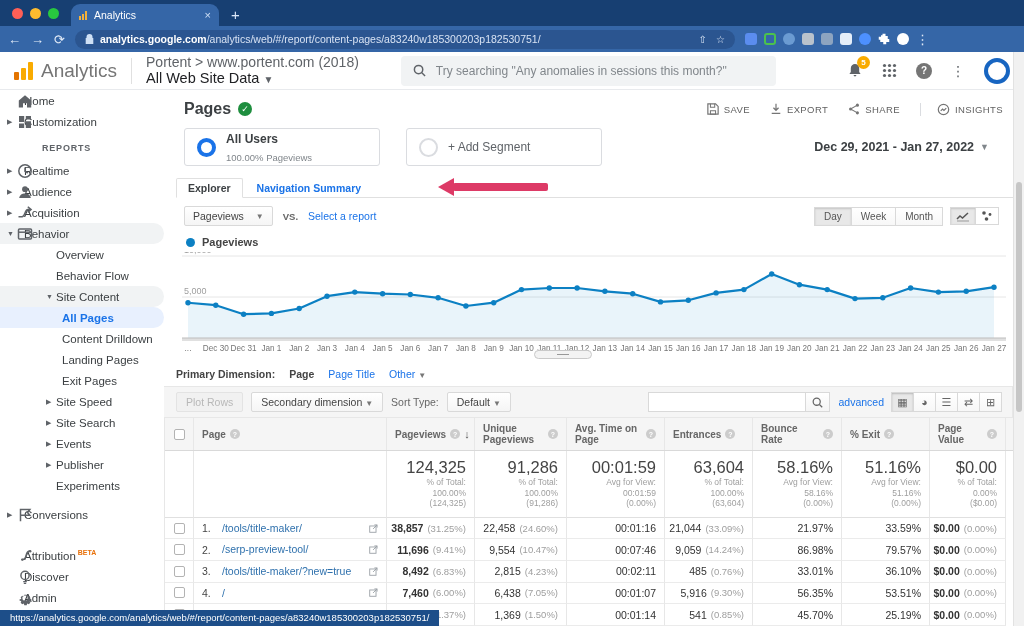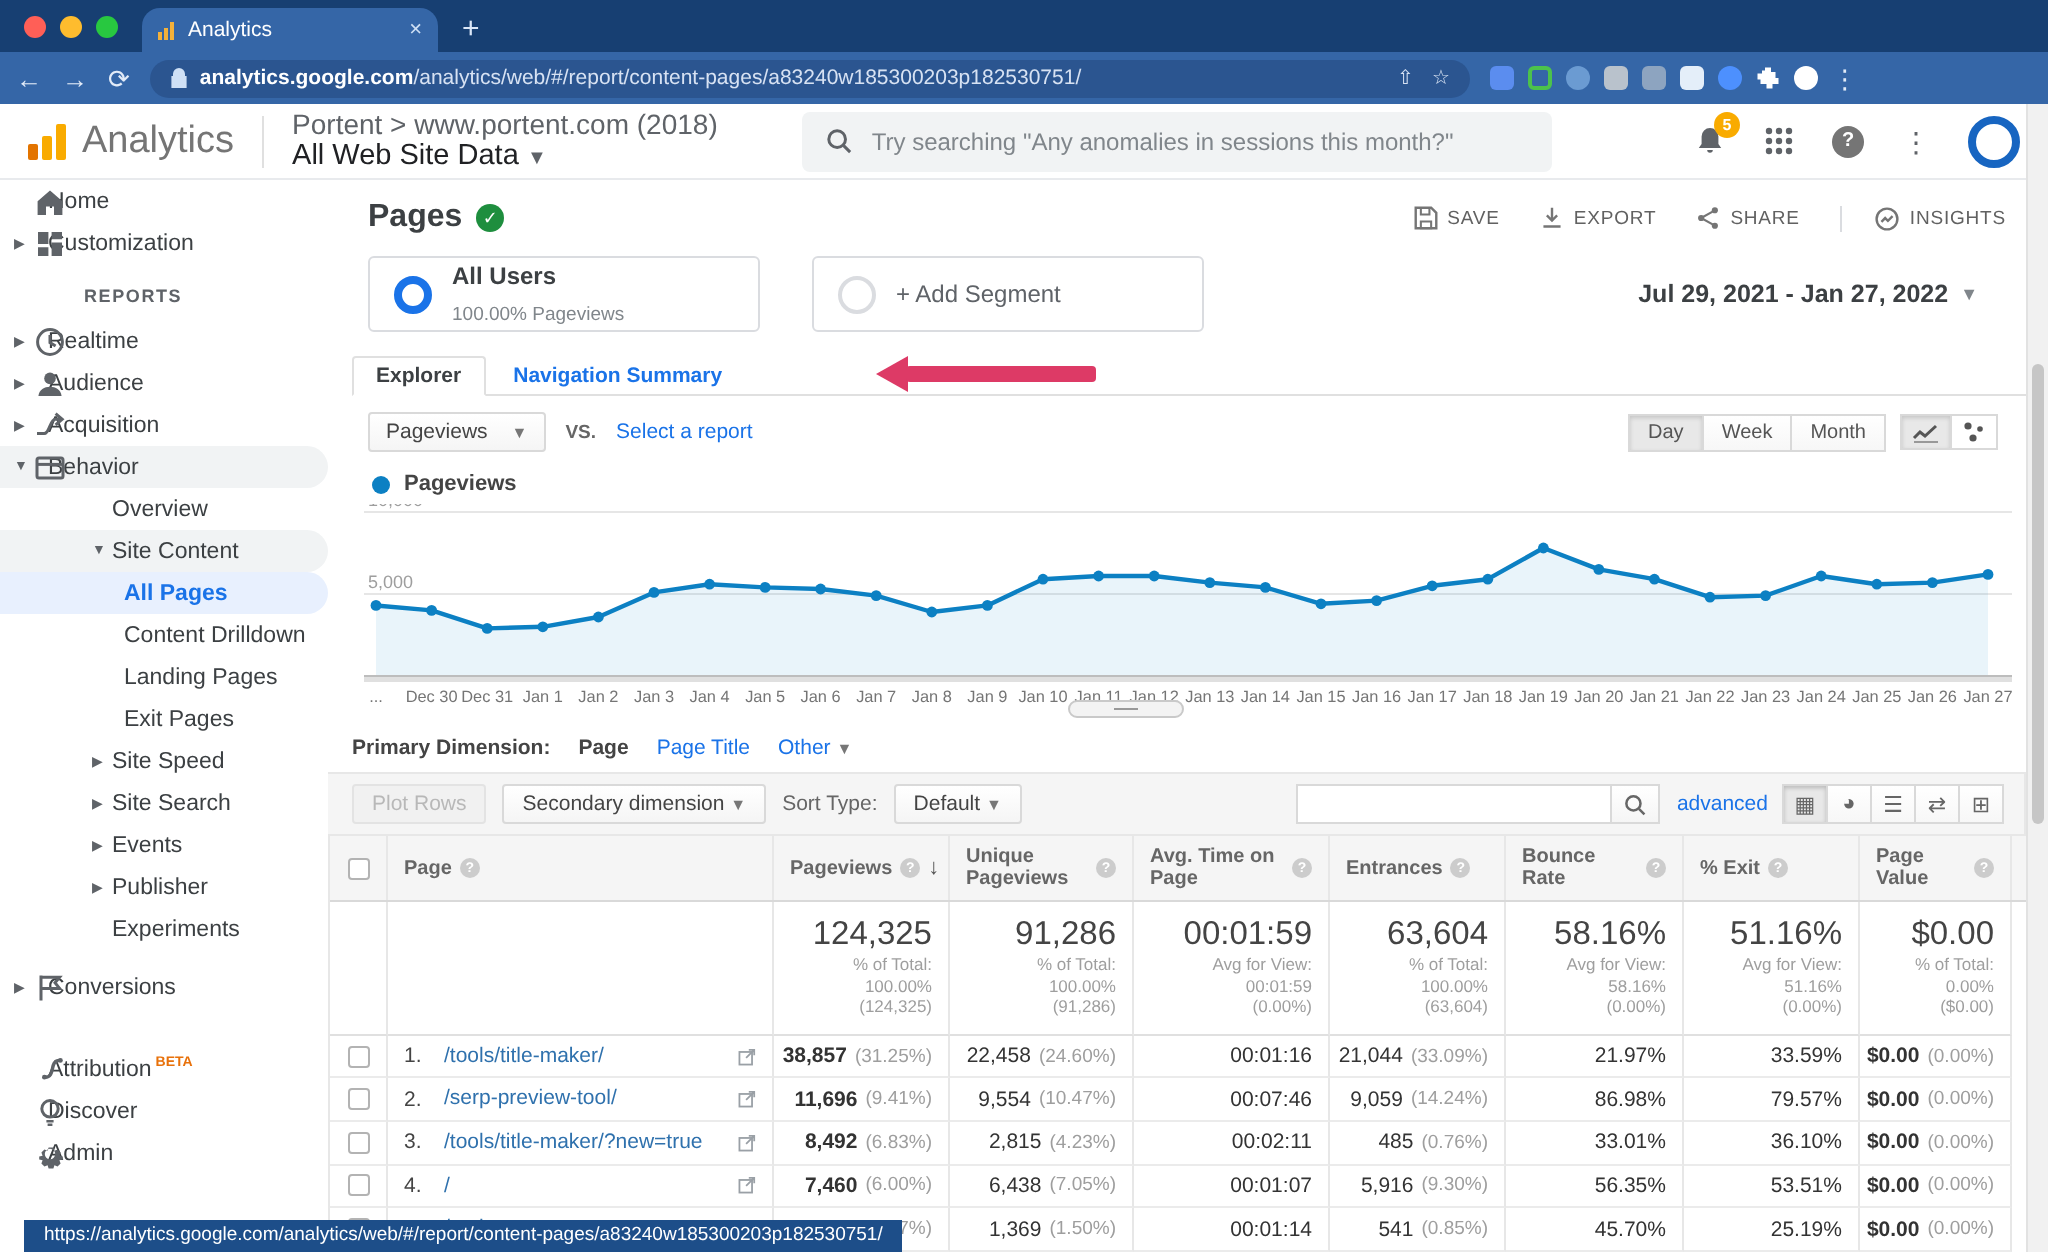--- a/index.html
+++ b/index.html
@@ -131,21 +131,21 @@
   .sum .td { padding:7px 8px 8px 8px; display:block; text-align:right; border-bottom:1px solid #e0e0e0;}
   .sum-val { font-size:16.5px; color:#444; }
   .sum-sub { font-size:8.5px; color:#9e9e9e; line-height:1.25; }
   .cb { width:11px; height:11px; border:1px solid #b3b3b3; border-radius:2px; background:#fff; margin:0 auto;}
   .rownum { color:#444; width:20px; flex:none;}
   .plink { color:#2f71ad; cursor:pointer; word-break:break-all; line-height:1.2; }
   .extlink { margin-left:auto; color:#9aa0a6; flex:none; padding-left:4px;}
   .bold { font-weight:bold; }
 
   
-  .statusbar { position:absolute; left:12px; bottom:0; height:16px; background:#1d4e89; color:#fff; font-size:9.5px; line-height:16px; padding:0 10px; z-index:60; white-space:nowrap;}
+  .statusbar { position:absolute; left:0; bottom:0; height:16px; background:#1d4e89; color:#fff; font-size:9.5px; line-height:16px; padding:0 10px; z-index:60; white-space:nowrap;}
   .win-scroll { position:absolute; right:0; top:52px; bottom:0; width:11px; background:#f1f1f1; border-left:1px solid #e2e2e2; z-index:40;}
   .win-thumb { position:absolute; left:2px; right:2px; top:130px; height:230px; background:#c6c6c6; border-radius:4px; }
 
   svg { display:block; }
   .chart-svg text { font-family:"Liberation Sans", sans-serif; }
 </style>
 </head>
 <body>
 
 <div id="stage">
@@ -298,20 +298,23 @@
         <span class="sicon">
           <svg viewBox="0 0 16 16" width="16" height="16">
             <rect x="1.5" y="3" width="13" height="10" rx="1" fill="none" stroke="currentColor" stroke-width="1.5"></rect>
             <path d="M1.5 6.2h13" stroke="currentColor" stroke-width="1.5"></path>
           </svg>
         </span>
         <span class="slabel">Behavior</span>
       </div>
       <div class="side-item lvl2">
         <span class="slabel">Overview</span>
+      </div>
+      <div class="side-item lvl2">
+        <span class="slabel">Behavior Flow</span>
       </div>
       <div class="side-item lvl2 pill">
         <span class="caret">▼</span>
         <span class="slabel">Site Content</span>
       </div>
       <div class="side-item lvl3 sel">
         <span class="slabel">All Pages</span>
       </div>
       <div class="side-item lvl3">
         <span class="slabel">Content Drilldown</span>
@@ -423,21 +426,21 @@
       <div class="seg-card">
         <span class="ring-blue"></span>
         <span><span class="seg-name">All Users</span><br>
         <span class="seg-sub">100.00% Pageviews</span></span>
       </div>
       <div class="seg-card">
         <span class="ring-gray"></span>
         <span class="add-seg">+ Add Segment</span>
       </div>
       <div class="date-range">
-        <span>Jul 29, 2021 - Jan 27, 2022</span>
+        <span>Dec 29, 2021 - Jan 27, 2022</span>
           <span class="caret">▼</span>
       </div>
     </div>
 
     <div class="tabs-row">
       <span class="tab-explorer">Explorer</span>
       <span class="tab-nav">Navigation Summary</span>
       <span class="annot-arrow">
           <span class="head"></span>
           <span class="tail"></span>

